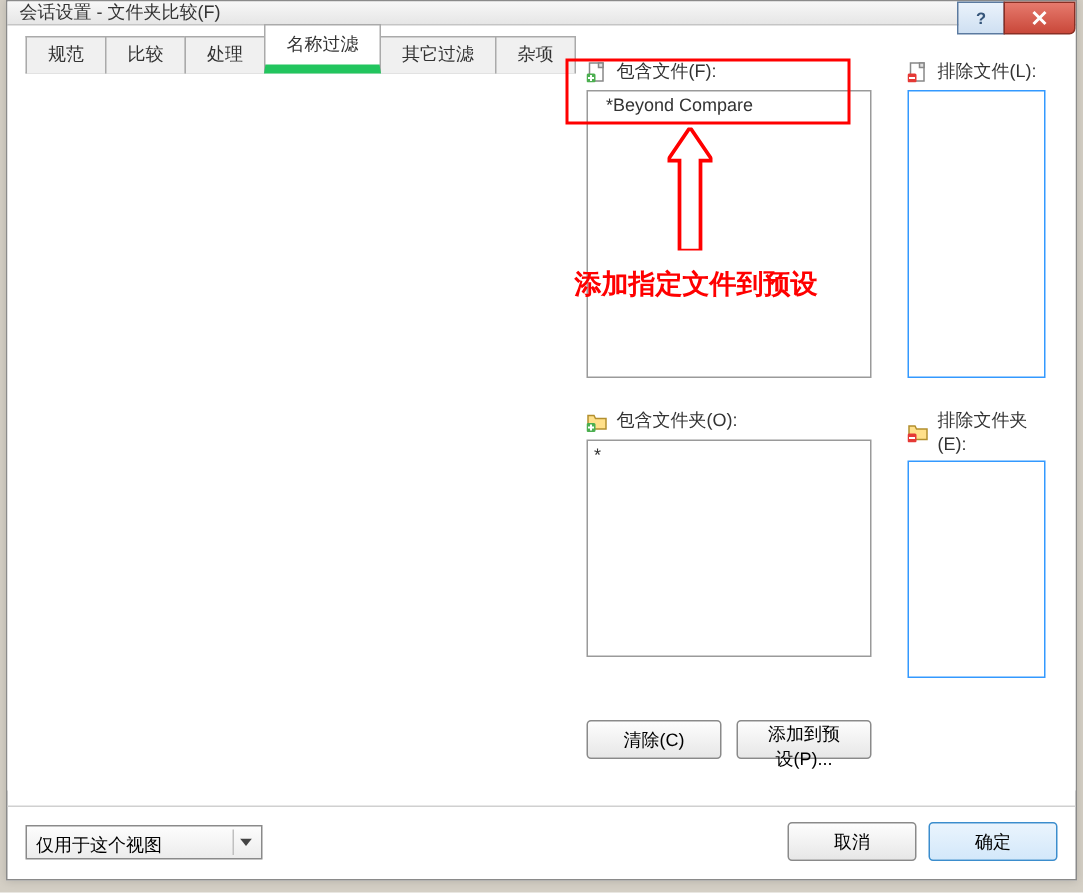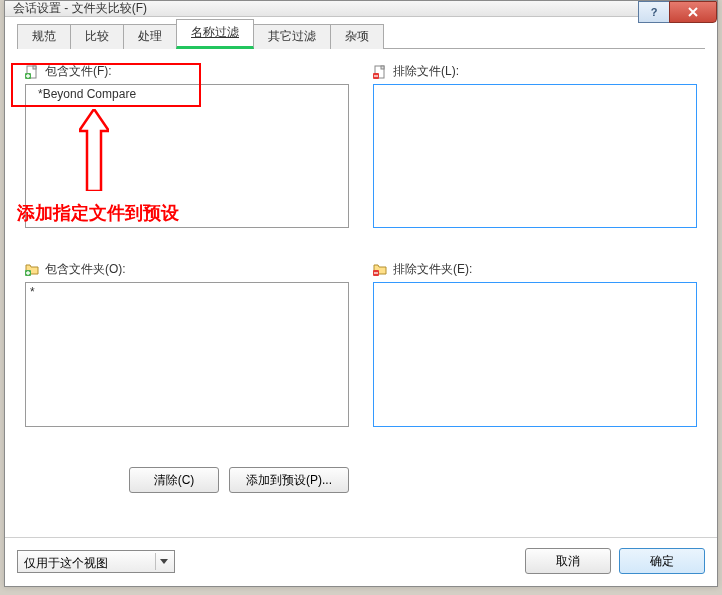--- a/index.html
+++ b/index.html
@@ -66,21 +66,20 @@
       background: linear-gradient(#e67a6d, #c9483a);
       border-color: #8a2f24;
       color: #fff;
       border-bottom-right-radius: 4px;
     }
     .content {
       flex: 1;
       padding: 8px 12px 10px 12px;
       background: #fff;
       display: flex;
-      flex-direction: column;
     }
     .tabs {
       display: flex;
       align-items: flex-end;
       border-bottom: 1px solid #aaa;
       position: relative;
       height: 24px;
     }
     .tab {
       padding: 3px 14px 4px 14px;
@@ -90,25 +89,24 @@
       margin-right: -1px;
       font-size: 12px;
       color: #333;
       cursor: default;
       position: relative;
       top: 1px;
     }
     .tab.active {
       background: #fff;
       z-index: 2;
-      border-bottom: 3px solid #22c55e;
+      border-bottom: 6px solid #22c55e;
       padding-top: 4px;
       padding-bottom: 5px;
       top: 1px;
-      text-decoration: underline;
     }
     .pane {
       flex: 1;
       padding: 14px 8px 0 8px;
       display: grid;
       grid-template-columns: 1fr 1fr;
       grid-template-rows: auto auto auto;
       column-gap: 24px;
       row-gap: 6px;
     }
@@ -127,21 +125,21 @@
       background: #fff;
       font-family: inherit;
       font-size: 12px;
       padding: 2px 4px;
       resize: none;
       color: #333;
     }
     .textarea.active {
       border: 1px solid #3399ff;
     }
-    .textarea.tall { height: 144px; padding-left: 12px; }
+    .textarea.tall { height: 192px; padding-left: 12px; }
     .textarea.short { height: 145px; }
     .box-annot {
       position: absolute;
       border: 2px solid #ff0000;
       pointer-events: none;
     }
     .arrow-annot {
       position: absolute;
       pointer-events: none;
     }

